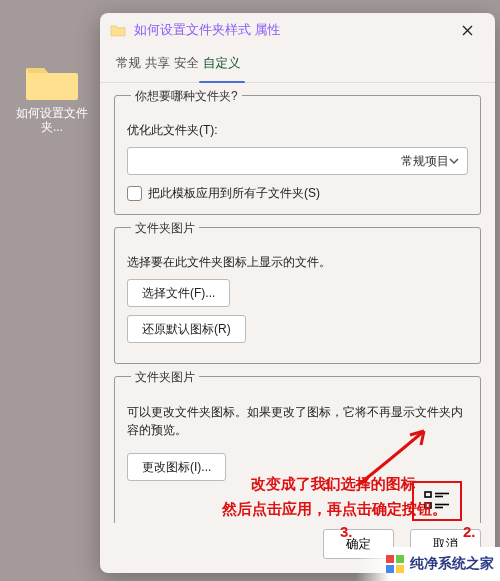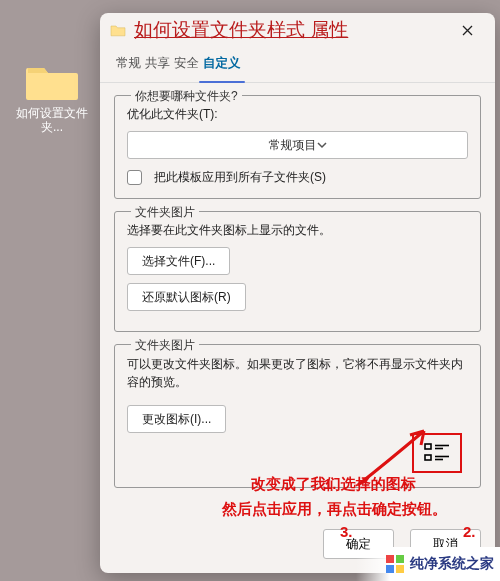--- a/index.html
+++ b/index.html
@@ -7,39 +7,39 @@
 
   .desktop-item { position: absolute; left: 16px; top: 62px; width: 72px; text-align: center; }
   .desktop-folder-icon { width: 52px; height: 40px; margin: 0 auto 4px; }
   .desktop-folder-icon svg { width: 100%; height: 100%; }
   .desktop-label { font-size: 12px; color: #fff; line-height: 14px; word-break: break-all; }
 
   .win { position: absolute; left: 100px; top: 13px; width: 395px; height: 560px; background: #f5f2f0; border-radius: 8px; box-shadow: 0 6px 24px rgba(0,0,0,0.3); overflow: hidden; display:flex; flex-direction:column; }
   .titlebar { height: 34px; display: flex; align-items: center; padding: 0 8px 0 10px; }
   .titlebar .foldericon { width: 16px; height: 14px; margin-right: 8px; }
   .titlebar .foldericon svg { width:100%; height:100%; }
-  .titlebar .title { font-size: 19px; color: #b91c1c; flex: 1; text-decoration: underline; }
+  .titlebar .title { font-size: 13px; color: #8b5cf6; flex: 1; }
   .titlebar .xbtn { width: 40px; height: 30px; display:flex; align-items:center; justify-content:center; cursor:pointer; }
   .titlebar .xbtn svg { width:11px; height:11px; stroke:#222; stroke-width:1.3; }
 
   .tabs { display:flex; border-bottom:1px solid #ddd; padding: 0 14px; gap: 0; }
   .tab { font-size: 12.5px; color:#555; padding: 8px 2px 10px; cursor:pointer; position:relative; }
-  .tab.active { color:#0369a1; font-weight:700; }
+  .tab.active { color:#14532d; font-weight:400; }
   .tab.active::after{ content:""; position:absolute; left:-2px; right:-2px; bottom:-1px; height:2px; background:#4a6fd6; border-radius:1px; }
 
   .body { flex:1; padding: 12px 14px 0; overflow:hidden; }
 
   .group { border:1px solid #999; border-radius:3px; padding: 10px 12px 12px; margin-bottom: 12px; font-size:12px; color:#222; position:relative; }
   .group .legend { position:absolute; top:-8px; left:16px; background:#f5f2f0; padding:0 4px; font-size:12px; color:#333; }
 
-  .label-line{ margin-bottom:8px; }
-  .select { width:100%; height:28px; border:1px solid #bbb; border-radius:3px; background:#fff; display:flex; align-items:center; padding:0 8px; font-size:12px; color:#333; justify-content:center; cursor:pointer; margin-bottom:10px; }
+  .label-line{ margin-bottom:8px;margin-top:16px; }
+  .select { width:100%; height:28px; border:1px solid #bbb; border-radius:3px; background:#fff; display:flex; align-items:center; padding:0 8px; font-size:12px; color:#333; justify-content:flex-end; cursor:pointer; margin-bottom:10px; }
   .select svg{ width:10px; height:10px; stroke:#555; stroke-width:1.5; }
 
-  .cbrow{ display:flex; align-items:center; gap:12px; }
+  .cbrow{ display:flex; align-items:center; gap:6px; }
   .cb { width:15px; height:15px; border:1px solid #888; border-radius:3px; background:#fff; }
 
   .btn { height:28px; border:1px solid #bbb; border-radius:3px; background:#fff; padding:6px 14px; font-size:12px; display:inline-flex; align-items:center; cursor:pointer; margin-bottom:8px; }
 
   .group.iconbox { padding-bottom: 46px; }
 
   .icon-preview{ position:absolute; right:18px; bottom:14px; width:50px; height:40px; border:2px solid #d11; display:flex; align-items:center; justify-content:center; }
   .icon-preview svg{ width:26px; height:22px; stroke:#000; stroke-width:1.6; }
 
   .dlgbtns{ display:flex; gap:16px; justify-content:flex-end; padding: 6px 14px 14px; }

